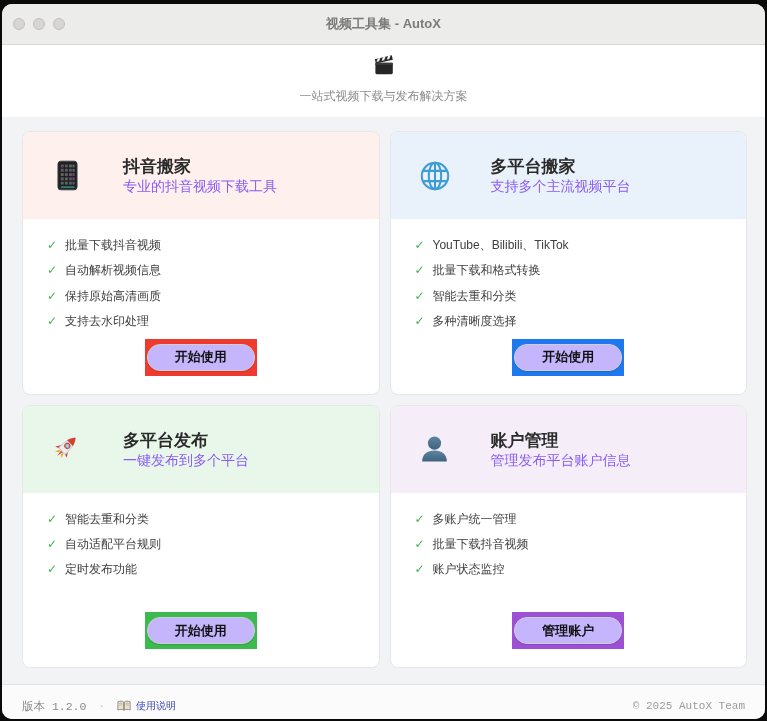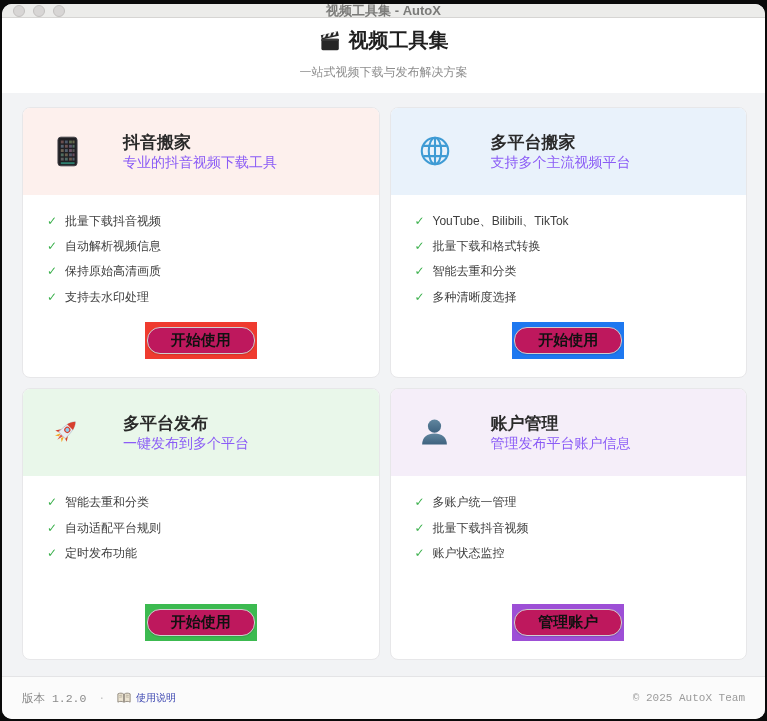--- a/index.html
+++ b/index.html
@@ -10,21 +10,21 @@
     position:relative; overflow:hidden;
   }
   .window {
     position:absolute; left:2px; right:2px; top:4px; bottom:2px;
     border-radius:10px; overflow:hidden;
     background:#f2f3f5;
     display:flex; flex-direction:column;
   }
   
   .titlebar {
-    height:14px; background:#ececea; border-bottom:1px solid #d6d5d3;
+    height:41px; background:#ececea; border-bottom:1px solid #d6d5d3;
     display:flex; align-items:center; position:relative; flex:0 0 auto;
   }
   .traffic { display:flex; gap:8px; padding-left:11px; }
   .light {
     width:12px; height:12px; border-radius:50%;
     background:#d8d6d5; border:1px solid #c2c0bf; cursor:pointer;
   }
   .tb-title {
     position:absolute; left:0; right:0; text-align:center;
     font-size:13px; font-weight:700; color:#7b7b79;
@@ -59,24 +59,24 @@
   .feature { display:flex; align-items:baseline; margin-bottom:8px; }
   .check { color:#3db14e; font-size:12px; font-weight:700; width:18px; flex:0 0 auto; }
   .feature-text { font-size:12px; color:#404040; line-height:1.45; }
   .btn-row { display:flex; justify-content:center; margin-bottom:18px; flex:0 0 auto; }
   .btn {
     width:112px; height:37px; background:var(--accent);
     border:none; position:relative; cursor:pointer; padding:0;
   }
   .btn .pill {
     position:absolute; left:2px; right:2px; top:5px; bottom:5px;
-    background:#be185d; border:1px solid #cfcfcf; border-radius:13px;
+    background:#c4b5fd; border:1px solid #cfcfcf; border-radius:13px;
     box-shadow:0 1px 1px rgba(0,0,0,0.12);
     display:flex; align-items:center; justify-content:center;
-    font-size:15px; font-weight:700; color:#111;
+    font-size:13px; font-weight:700; color:#111;
   }
   
   .footer {
     flex:0 0 auto; height:43px; background:#fbfbfb; border-top:1px solid #e4e4e6;
     display:flex; align-items:center; padding:0 20px;font-family:Liberation Mono, monospace;
   }
   .version { font-size:11.5px; color:#8a8a8a; }
   .dot { margin:0 12px; color:#bdbdbd; font-size:11px; }
   .help-link {
     display:inline-flex; align-items:center; gap:5px;
@@ -104,21 +104,20 @@
       <span>
         <svg width="22" height="22" viewBox="0 0 24 24">
           <polygon points="2,5.6 20.5,1.4 21.6,6.2 3.1,10.4" fill="#262626"></polygon>
           <polygon points="5.2,4.9 8,4.3 6.6,8 3.8,8.6" fill="#f4f4f4"></polygon>
           <polygon points="10.8,3.6 13.6,3 12.2,6.7 9.4,7.3" fill="#f4f4f4"></polygon>
           <polygon points="16.4,2.3 19.2,1.7 17.8,5.4 15,6" fill="#f4f4f4"></polygon>
           <rect x="2.6" y="9.6" width="19" height="12.4" rx="1.6" fill="#262626"></rect>
           <rect x="2.6" y="9.6" width="19" height="2.2" fill="#3b3b3b"></rect>
         </svg>
       </span>
-      <span>视频工具集</span>
     </div>
     <div class="app-subtitle">一站式视频下载与发布解决方案</div>
   </div>
 
   <div class="main">
 
     <div class="card" style="--accent: #ef3b2f; --tint: #fdf0ed;">
       <div class="card-head">
         <span class="card-icon">
           <svg width="21" height="31" viewBox="0 0 22 32">

